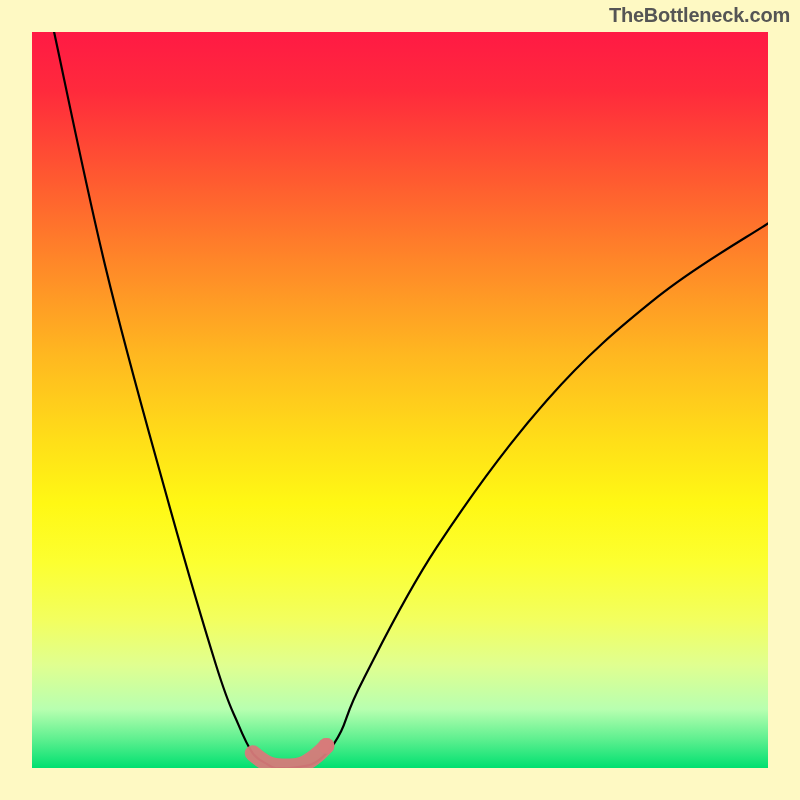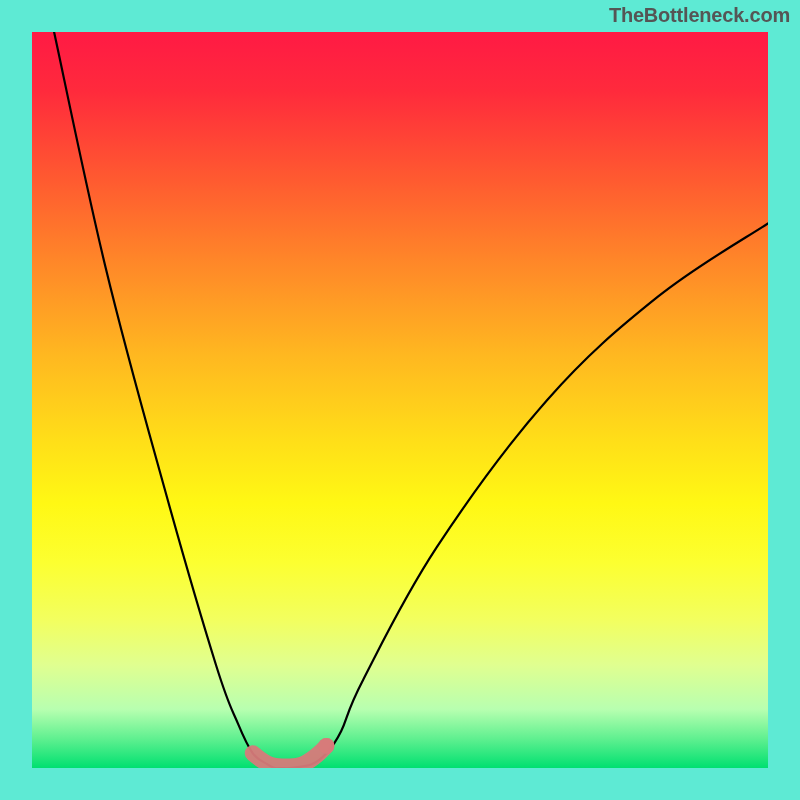--- a/index.html
+++ b/index.html
@@ -1,21 +1,21 @@
 <!DOCTYPE html>
 <html><head>
 <meta charset="utf-8">
 <style>
   * { margin: 0; padding: 0; box-sizing: border-box; }
   html, body { width: 800px; height: 800px; overflow: hidden; background: #000; }
   .frame {
     position: relative;
     width: 800px;
     height: 800px;
-    background: #5eead4;
+    background: #fef9c3;
   }
   .plot-area {
     position: absolute;
     left: 32px;
     top: 32px;
     width: 736px;
     height: 736px;
     overflow: hidden;
   }
   .gradient-bg {

